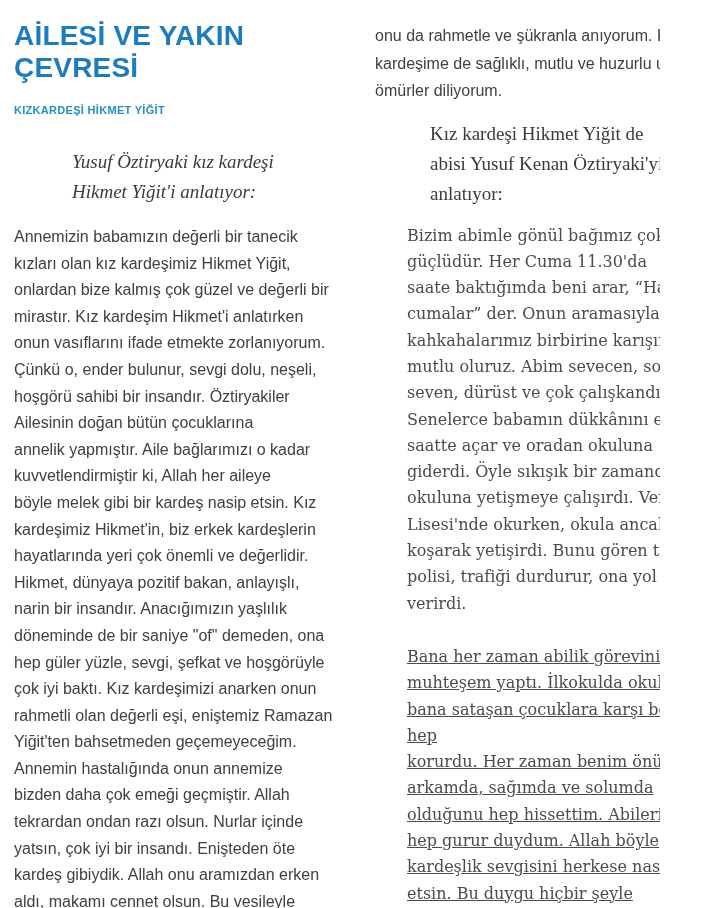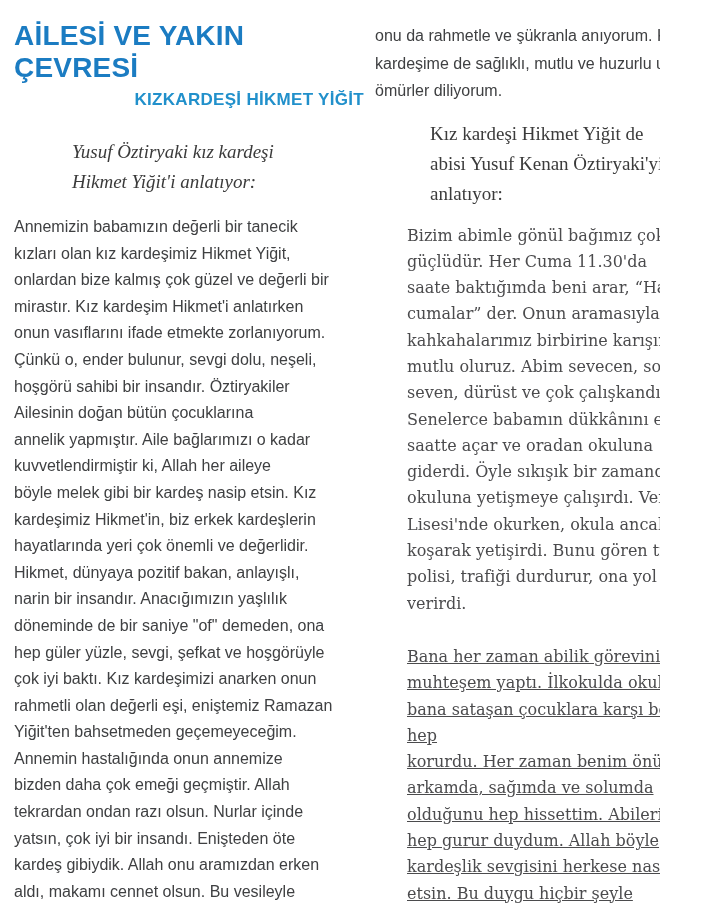--- a/index.html
+++ b/index.html
@@ -33,27 +33,26 @@
   .page-title{
     font-family:"Liberation Sans", sans-serif;
     font-size:28px;
     font-weight:700;
     letter-spacing:0.2px;
     line-height:32px;
     color:var(--title-blue);
   }
   .section-subtitle{
     font-family:"Liberation Sans", sans-serif;
-    font-size:17px;
+    font-size:11px;
     font-weight:700;
     letter-spacing:0.3px;
     line-height:22px;
     color:var(--subtitle-blue);
-    margin-top:5px;
-    text-align:right;
+    margin-top:15px;
   }
   .intro{
     font-family:"Liberation Serif", serif;
     font-size:19px;
     line-height:30px;
     color:var(--serif-text);
     white-space:pre-line;
   }
   .intro-left{
     margin-top:26px;

